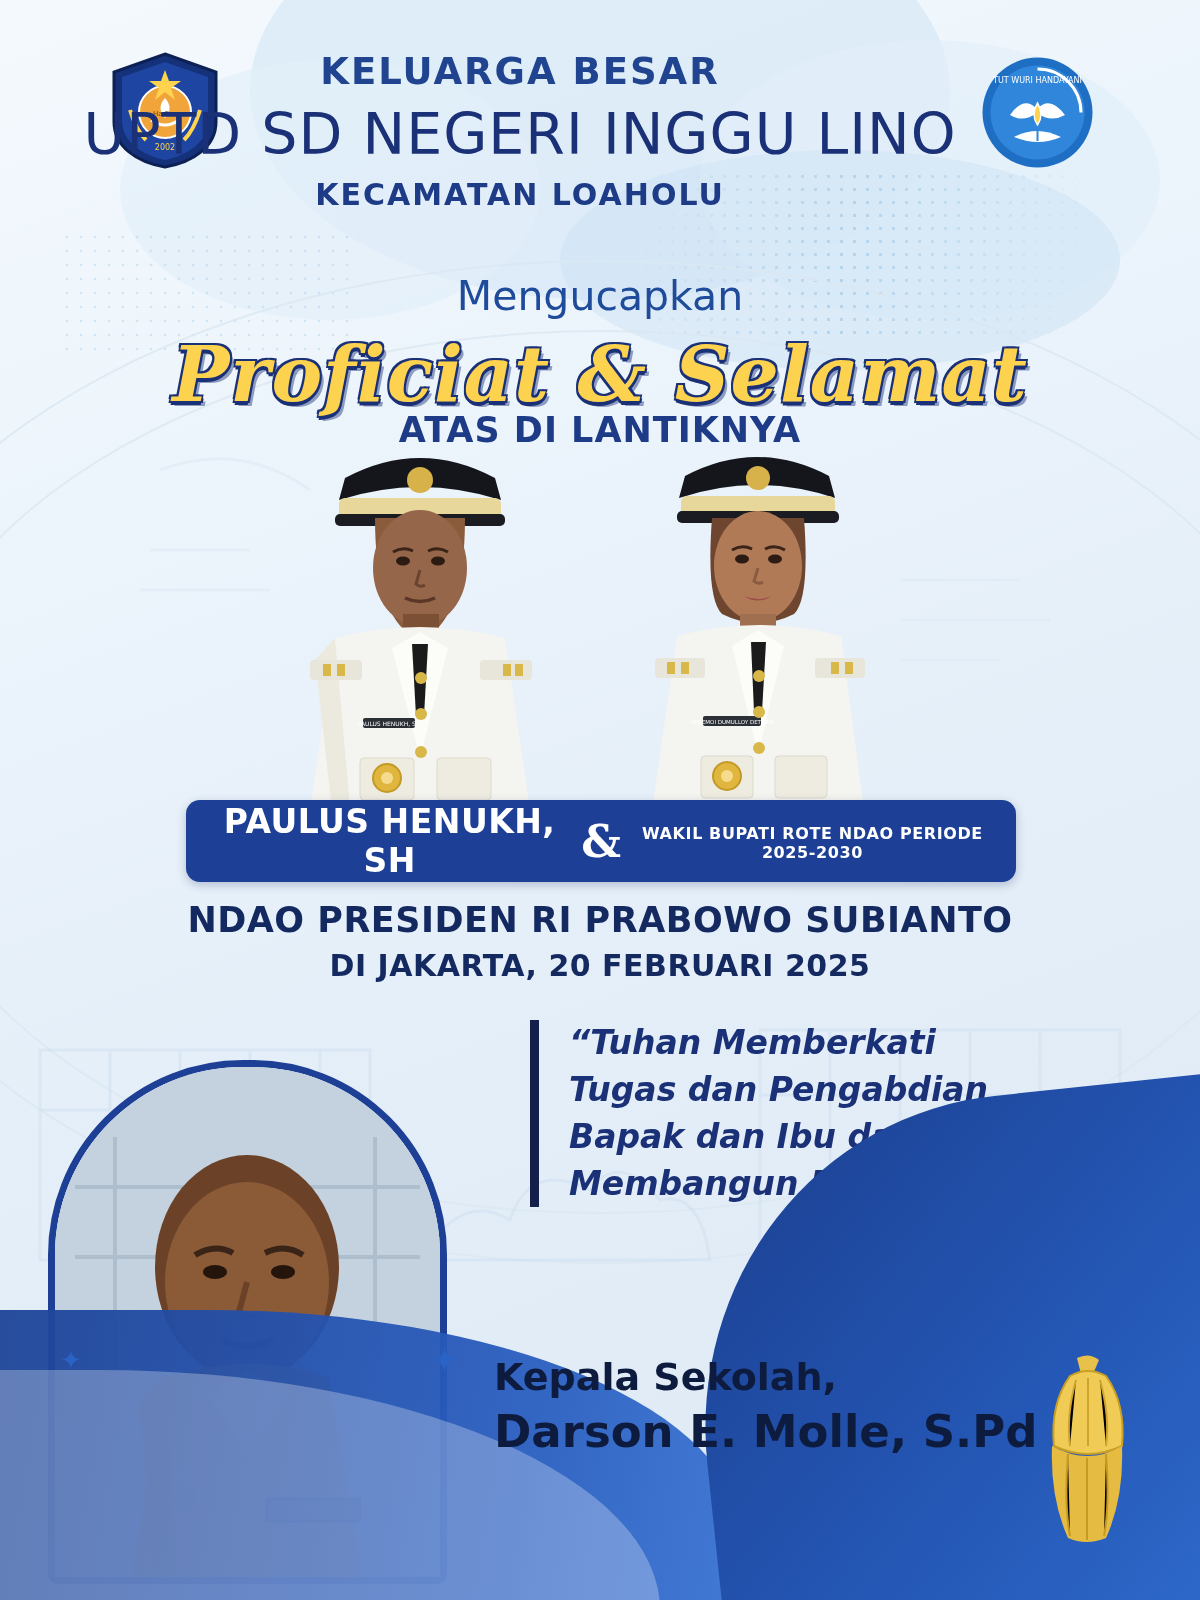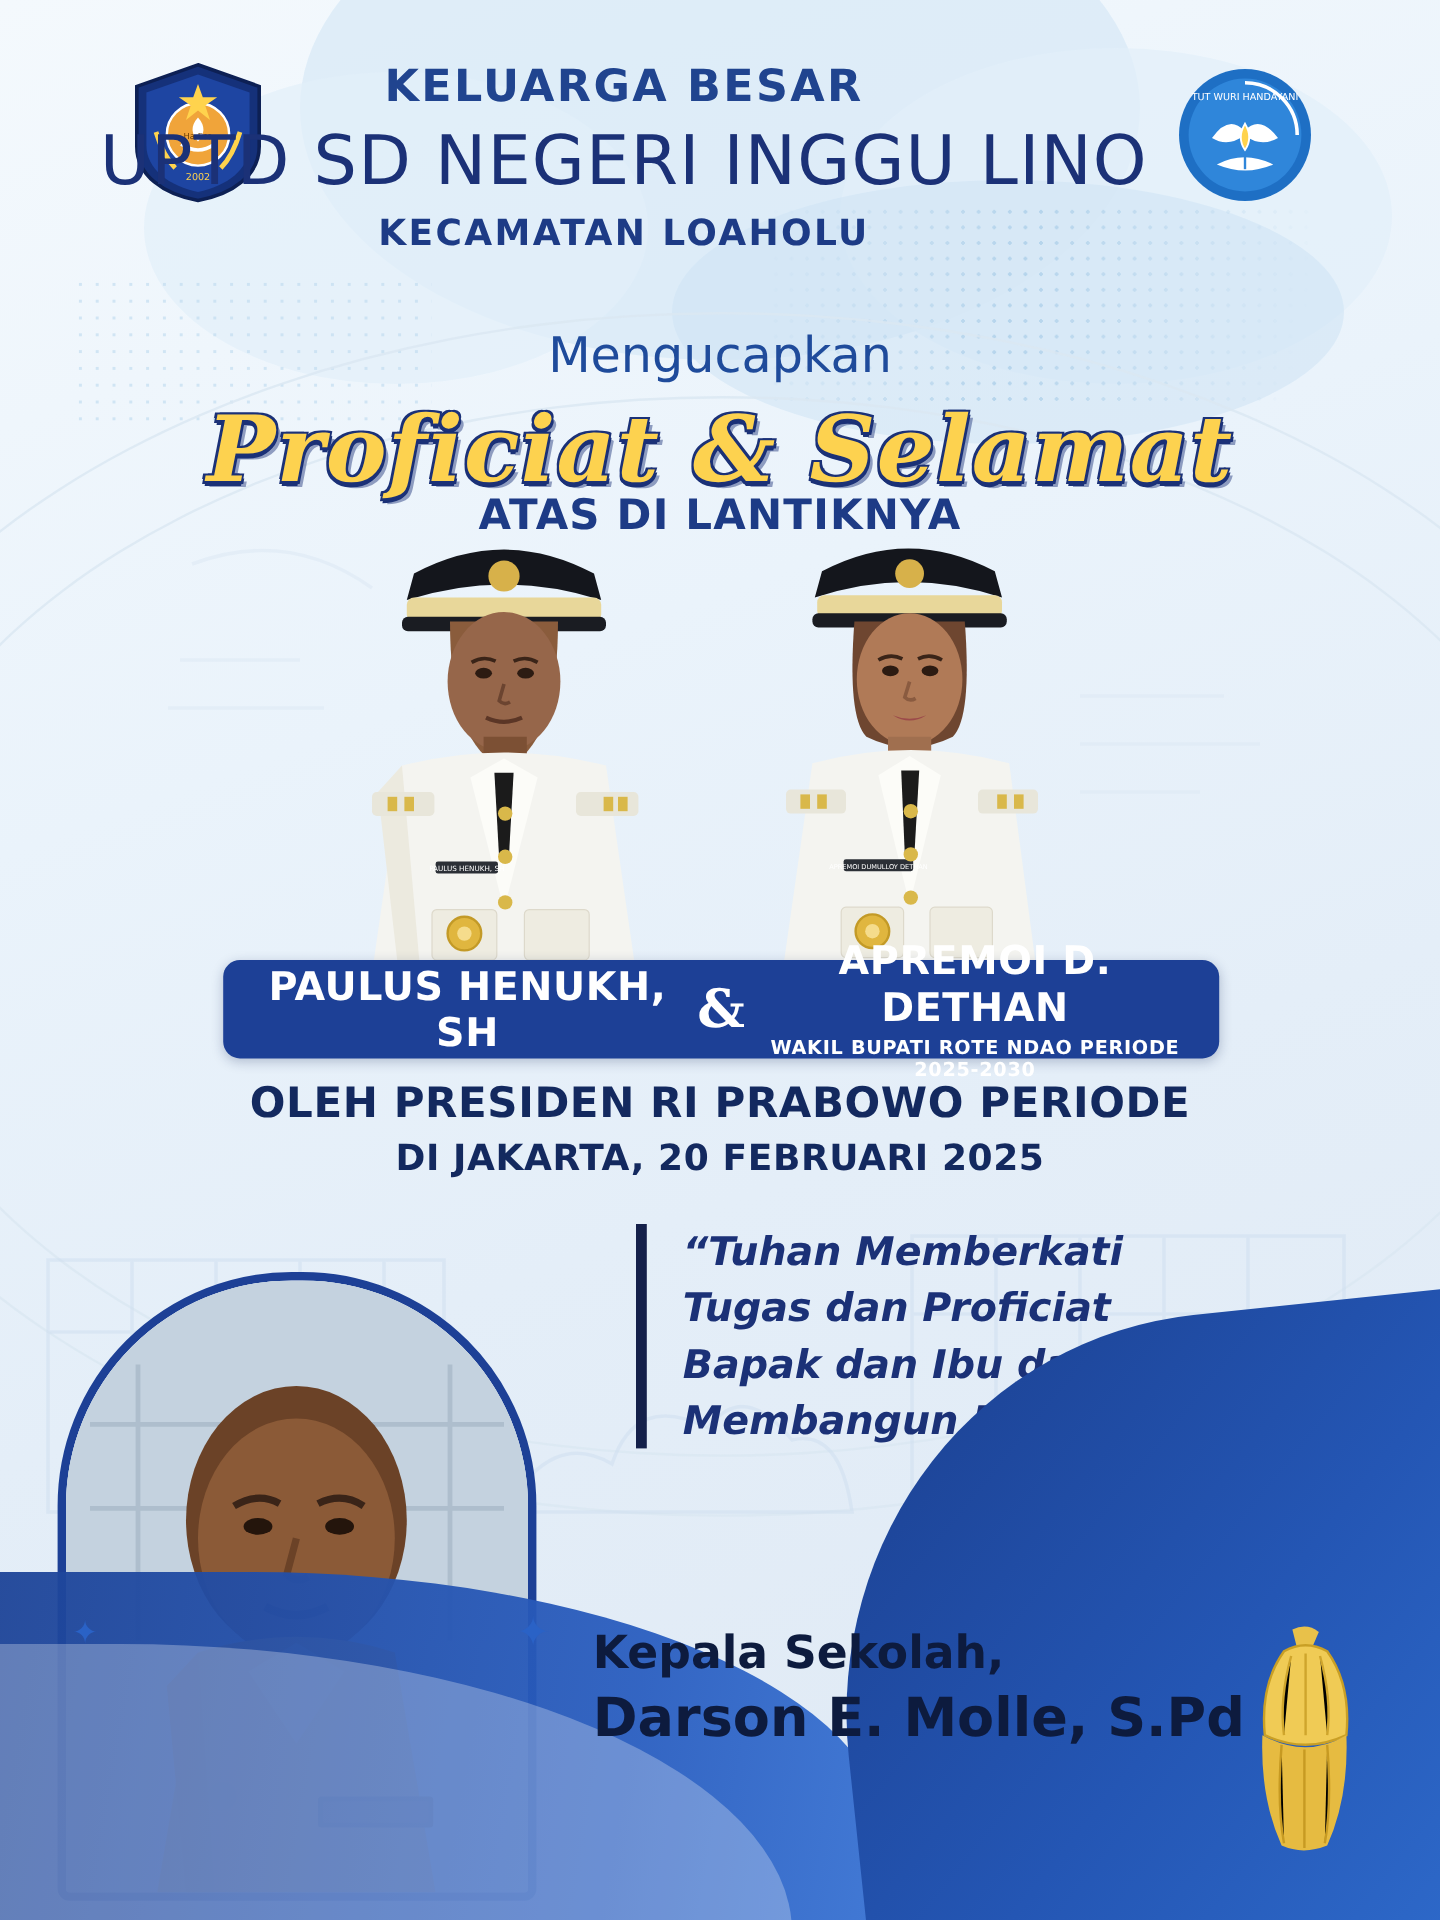--- a/index.html
+++ b/index.html
@@ -420,33 +420,32 @@
       </g>
     </svg>
   </div>
 
   <div class="name-banner">
     <div class="banner-side">
       <div class="banner-name">PAULUS HENUKH, SH</div>
     </div>
     <div class="amp">&amp;</div>
     <div class="banner-side">
-      <div class="banner-name">APREMOI D. DETHAN</div>
       <div class="banner-role">WAKIL BUPATI ROTE NDAO PERIODE 2025-2030</div>
     </div>
   </div>
 
   <div class="by-president">
-    <div class="l1">OLEH PRESIDEN RI PRABOWO PERIODE</div>
+    <div class="l1">NDAO PRESIDEN RI PRABOWO SUBIANTO</div>
     <div class="l2">DI JAKARTA, 20 FEBRUARI 2025</div>
   </div>
 
   <div class="quote">
     <div>“Tuhan Memberkati</div>
-    <div>Tugas dan Proficiat</div>
+    <div>Tugas dan Pengabdian</div>
     <div>Bapak dan Ibu dalam</div>
     <div>Membangun Rote Ndao”</div>
   </div>
 
   <div class="arch">
     <svg class="arch-photo" viewBox="0 0 385 510" preserveAspectRatio="xMidYMid slice">
       <rect width="385" height="510" fill="#c9d7e2"></rect>
       <rect x="0" y="0" width="385" height="300" fill="#c4d2df"></rect>
       <g stroke="#aebecd" stroke-width="4" fill="none">
         <line x1="20" y1="120" x2="365" y2="120"></line>

